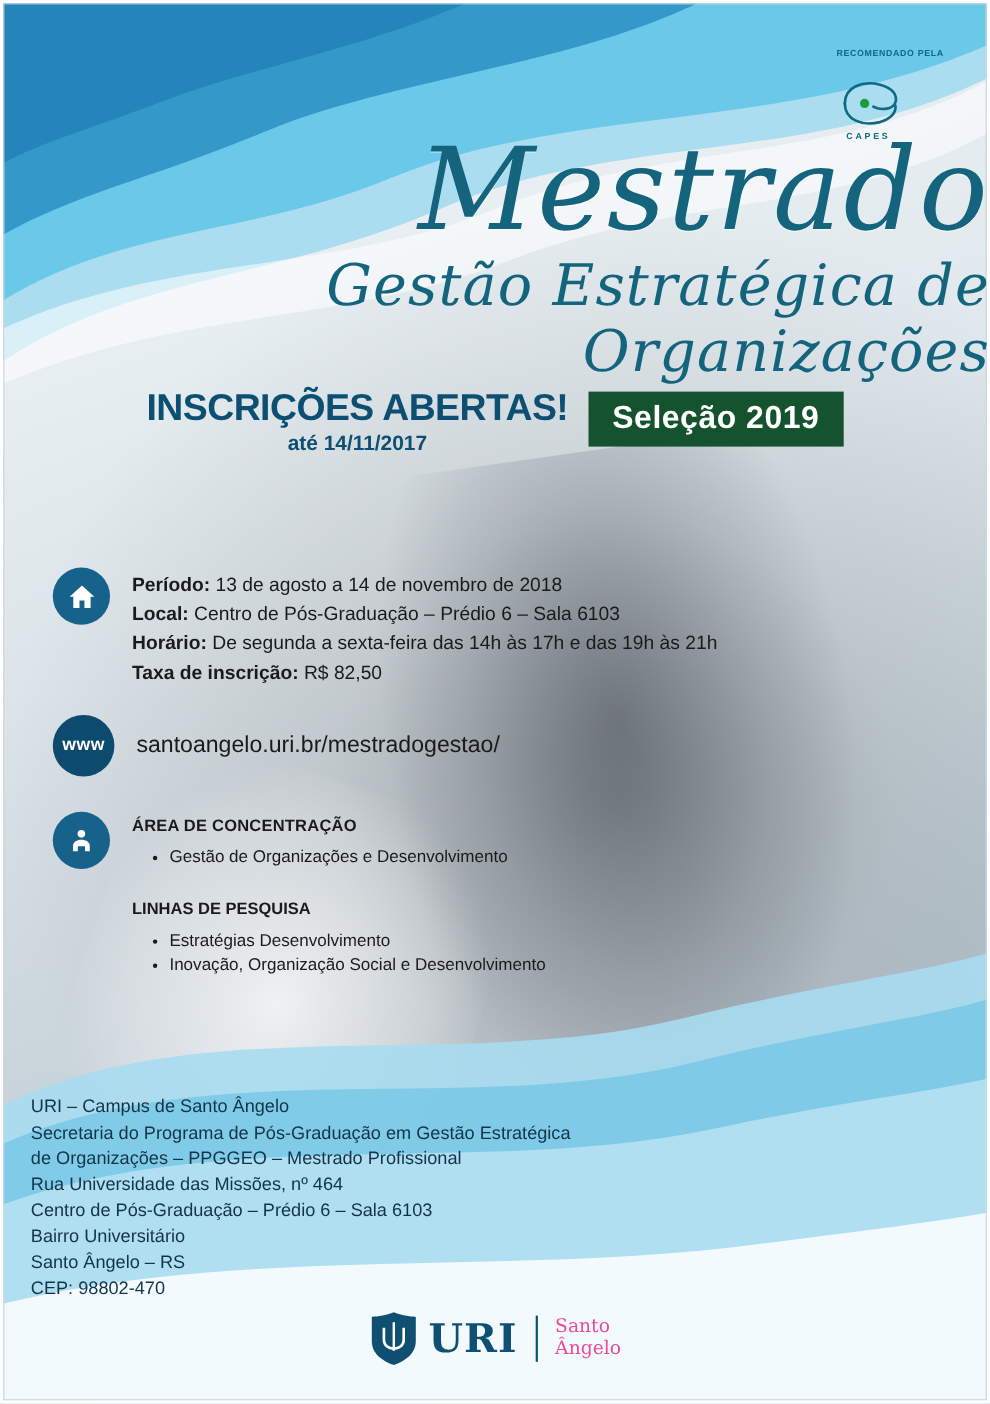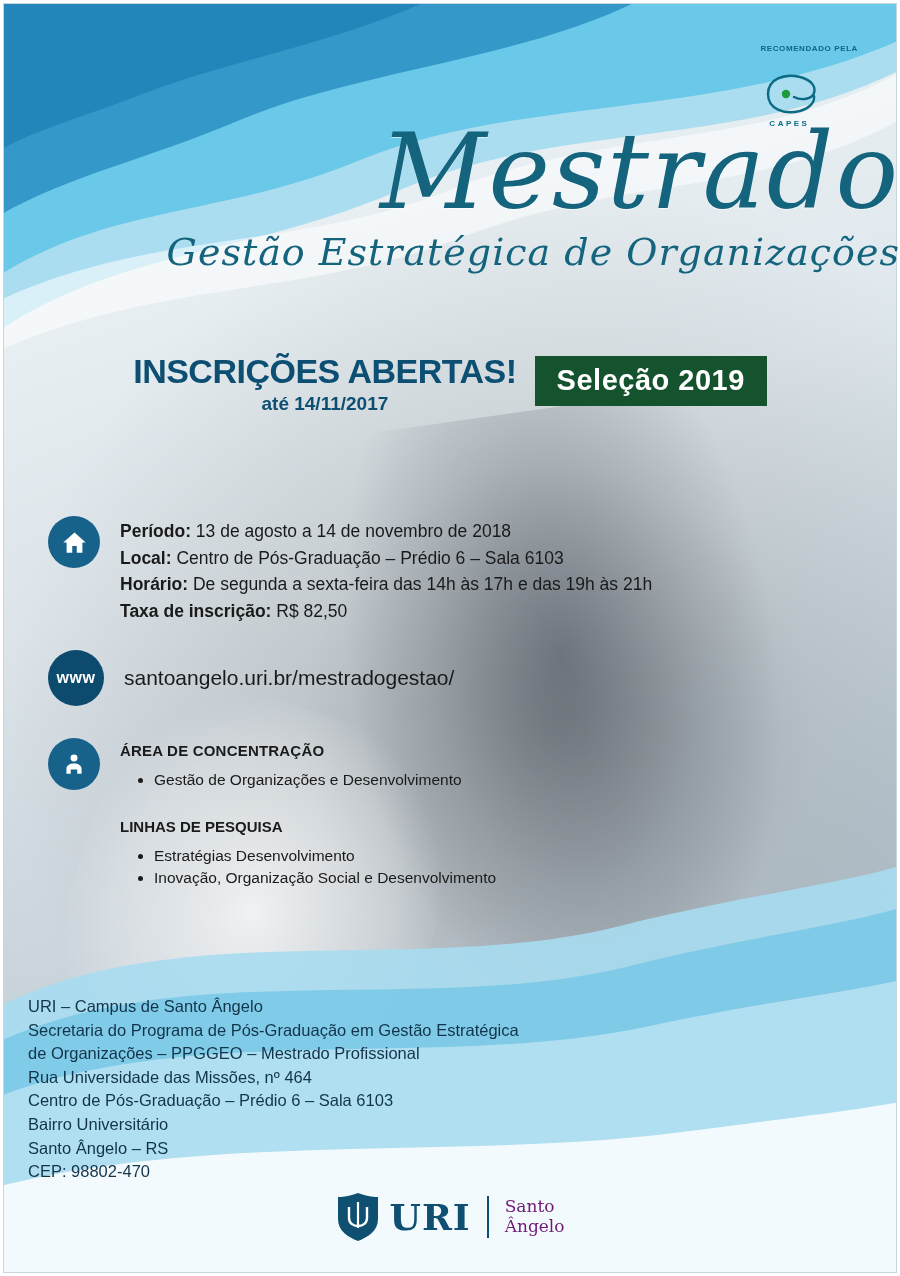--- a/index.html
+++ b/index.html
@@ -87,21 +87,21 @@
     font-style: italic;
     font-size: 104px;
     line-height: 1;
     color: #14647e;
     letter-spacing: 2px;
     text-shadow: 0 1px 0 rgba(255,255,255,.6);
   }
   .title-sub {
     font-family: "DejaVu Serif", serif;
     font-style: italic;
-    font-size: 38px;
+    font-size: 52px;
     color: #14647e;
     margin-top: 6px;
     letter-spacing: 1px;
   }
 
   
   .insc-row {
     position: absolute; left: 0; top: 352px; width: 900px;
     display: flex; align-items: flex-start; justify-content: center;
     gap: 18px; z-index: 6;
@@ -177,21 +177,21 @@
   }
   .uri-shield { width: 44px; height: 50px; }
   .uri-word {
     font-family: "DejaVu Serif", serif;
     font-size: 36px; font-weight: 700; color: #0f4f72; letter-spacing: 1px;
     line-height: 1;
   }
   .uri-divider { width: 2px; height: 42px; background: #0f4f72; margin: 0 6px; }
   .uri-campus {
     font-family: "DejaVu Serif", serif;
-    font-size: 17px; color: #701a75; line-height: 1.15;
+    font-size: 17px; color: #ec4899; line-height: 1.15;
   }
 </style>
 </head>
 <body>
 
 <div class="poster">
 
   <div class="bg-photo"></div>
 
   <svg class="top-waves" viewBox="0 0 900 440" preserveAspectRatio="none">

